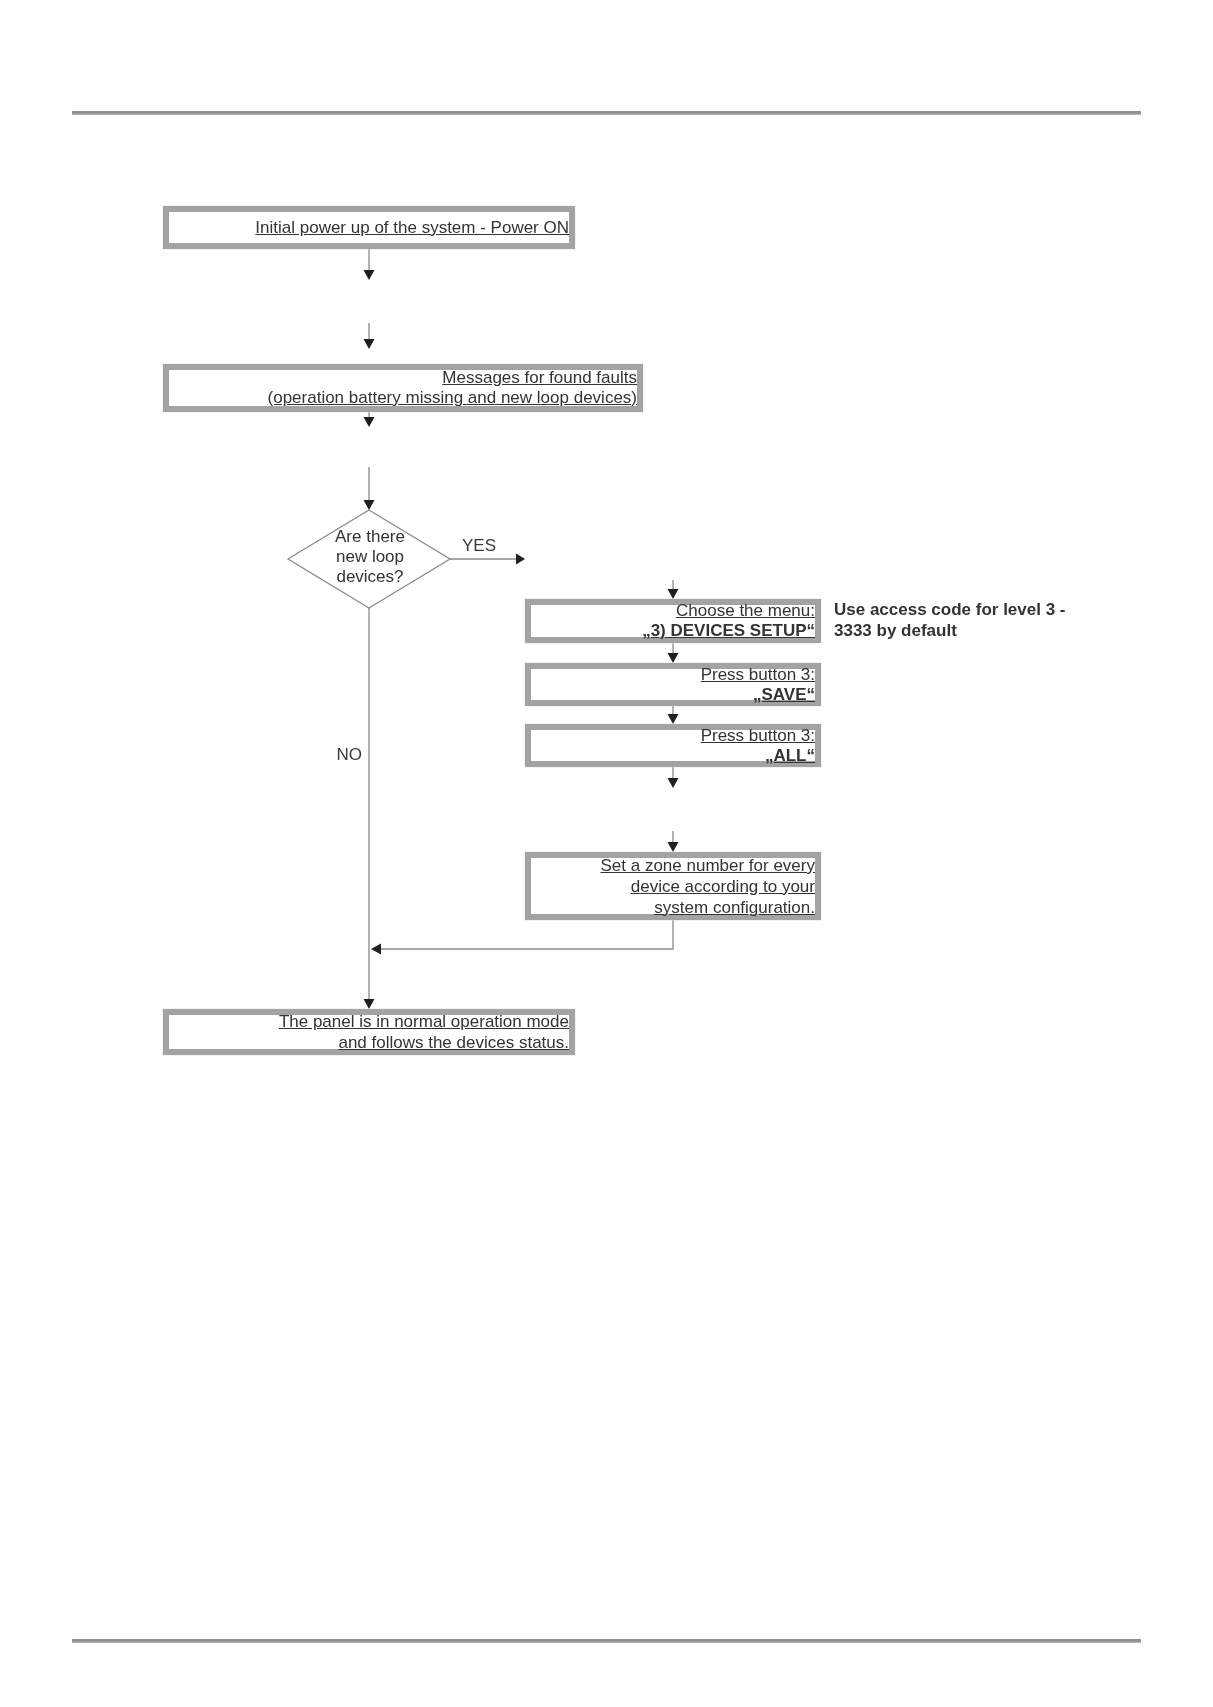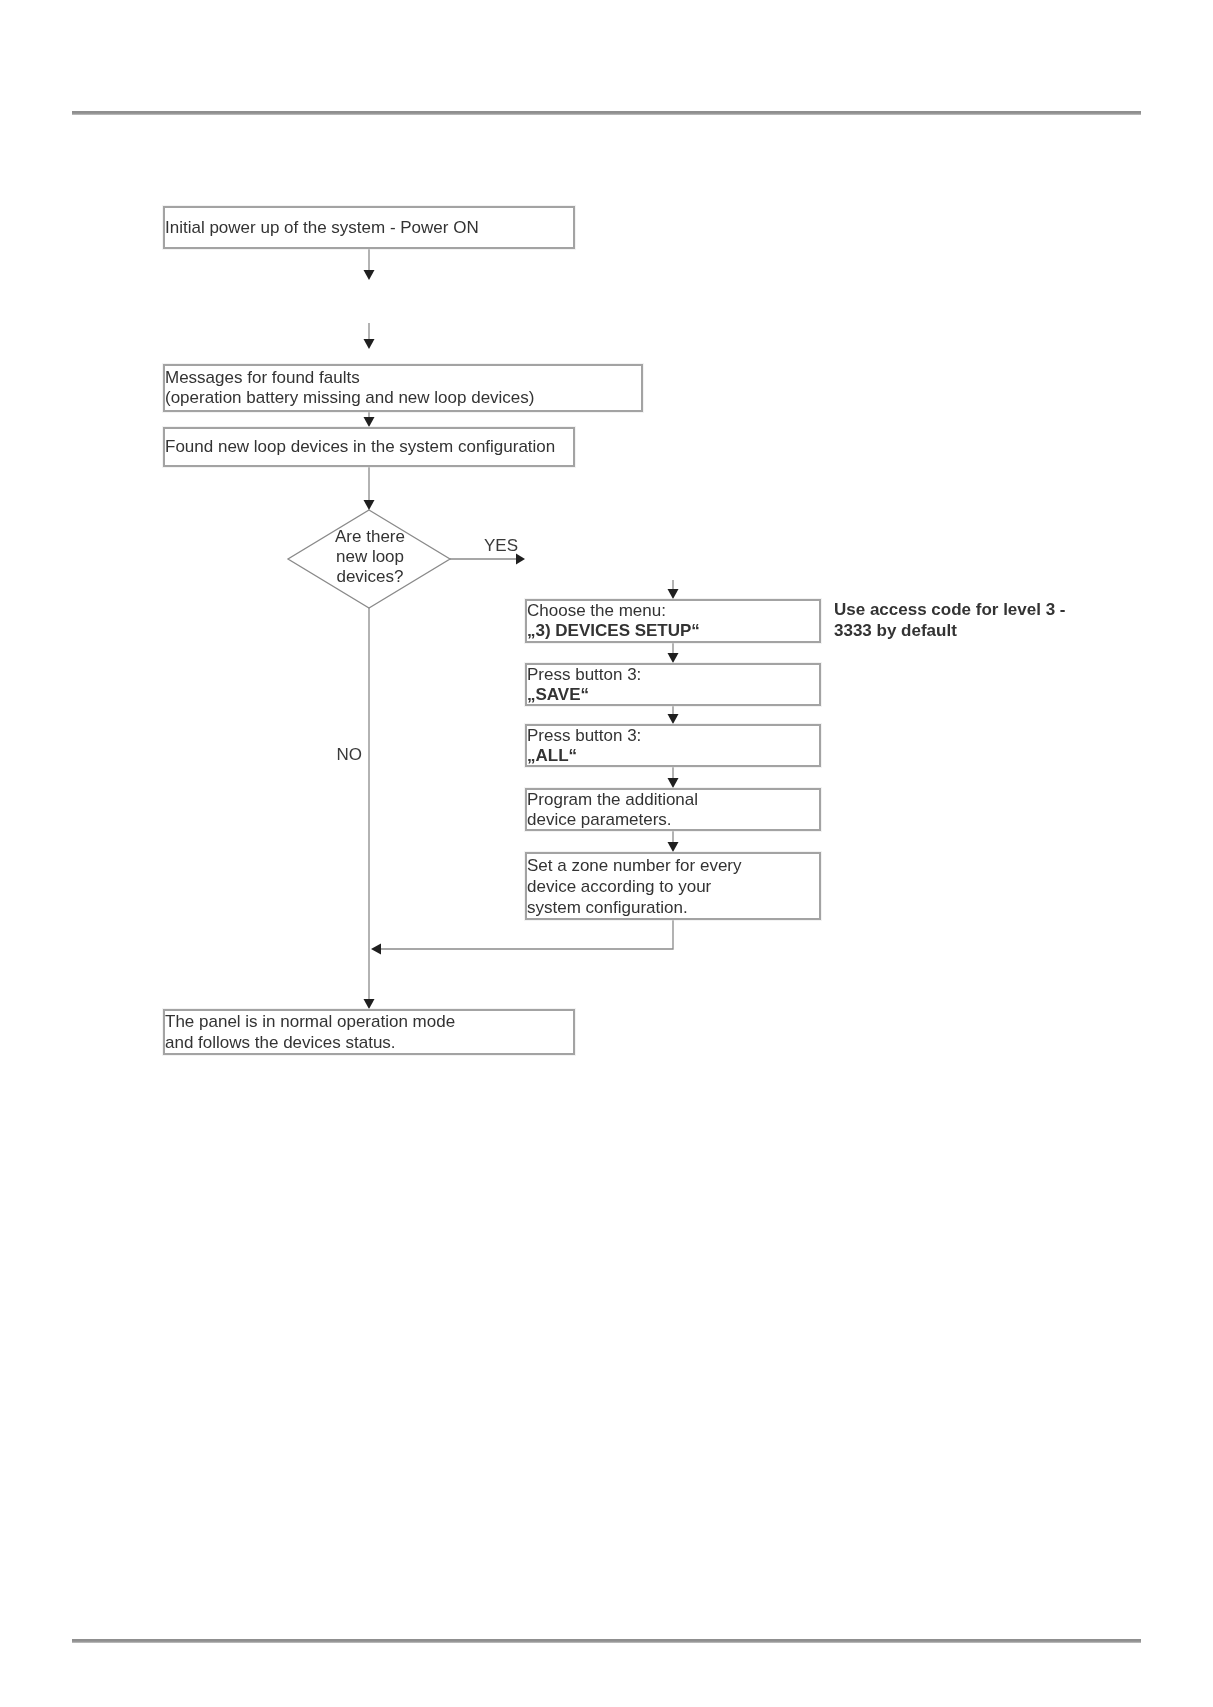--- a/index.html
+++ b/index.html
@@ -28,30 +28,31 @@
   .rule-bottom { top: 1639px; }
   .wires {
     position: absolute;
     left: 0; top: 0;
     width: 1213px;
     height: 1707px;
   }
   .node {
     position: absolute;
     box-sizing: border-box;
-    border: 2px solid #a3a3a3;
+    border: 6px solid #a3a3a3;
     background: #ffffff;
     display: flex;
     flex-direction: column;
-    align-items: flex-start;
+    align-items: flex-end;
     justify-content: center;
     text-align: center;
     font-size: 17px;
     line-height: 20px;
     box-shadow: 0 0 0 1px rgba(220,220,220,0.35);
+    text-decoration: underline;
   }
   .ln { white-space: nowrap; }
   .b { font-weight: bold; }
   .floating-label {
     position: absolute;
     font-size: 17px;
     line-height: 18px;
     color: #3a3a3a;
   }
   .diamond-text {
@@ -118,53 +119,46 @@
   <div class="node" style="left:163px; top:206px; width:412px; height:43px">
     <div class="ln">Initial power up of the system - Power ON</div>
   </div>
 
 
   <div class="node" style="left:163px; top:364px; width:480px; height:48px">
     <div class="ln">Messages for found faults</div>
     <div class="ln">(operation battery missing and new loop devices)</div>
   </div>
 
-  <div class="node" style="left:163px; top:427px; width:412px; height:40px">
-    <div class="ln">Found new loop devices in the system configuration</div>
-  </div>
 
   <div class="diamond-text">
     <div class="ln">Are there</div>
     <div class="ln">new loop</div>
     <div class="ln">devices?</div>
   </div>
 
-  <div class="floating-label" style="left:462px; top:537px; width:56px; text-align:right;">YES</div>
+  <div class="floating-label" style="left:462px; top:537px; width:56px; text-align:left;">YES</div>
   <div class="floating-label" style="left:300px; top:746px; width:62px; text-align:right;">NO</div>
 
 
   <div class="node" style="left:525px; top:599px; width:296px; height:44px">
     <div class="ln">Choose the menu:</div>
     <div class="ln b">„3) DEVICES SETUP“</div>
   </div>
 
   <div class="node" style="left:525px; top:663px; width:296px; height:43px">
     <div class="ln">Press button 3:</div>
     <div class="ln b">„SAVE“</div>
   </div>
 
   <div class="node" style="left:525px; top:724px; width:296px; height:43px">
     <div class="ln">Press button 3:</div>
     <div class="ln b">„ALL“</div>
   </div>
 
-  <div class="node" style="left:525px; top:788px; width:296px; height:43px">
-    <div class="ln">Program the additional</div>
-    <div class="ln">device parameters.</div>
-  </div>
 
   <div class="node zone-box" style="left:525px; top:852px; width:296px; height:68px">
     <div class="ln">Set a zone number for every</div>
     <div class="ln">device according to your</div>
     <div class="ln">system configuration.</div>
   </div>
 
   <div class="note">
     <div class="ln">Use access code for level 3 -</div>
     <div class="ln">3333 by default</div>

